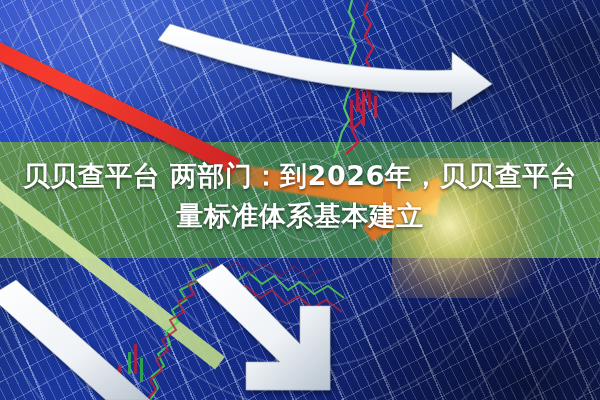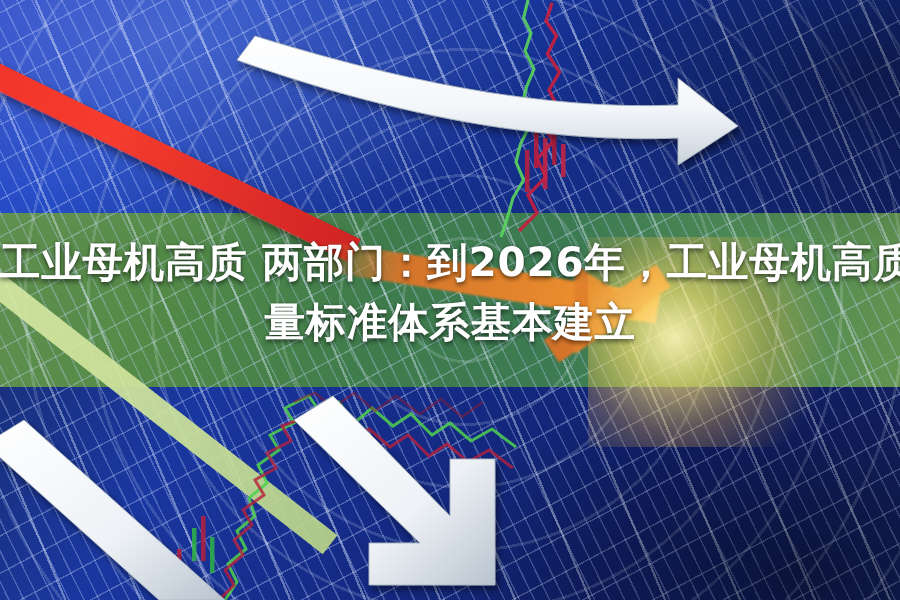--- a/index.html
+++ b/index.html
@@ -288,17 +288,17 @@
       <path d="M 196,280 L 222,264 L 300,344 L 300,306 L 330,306 L 330,390
                L 246,390 L 246,362 L 280,362 Z" fill="url(#wg2)" stroke="#a9b4bf" stroke-width="0.6"></path>
     </g>
 
     <g filter="url(#ds)">
       <path d="M -10,296 L 16,280 L 150,400 L 106,400 Z" fill="url(#wg2)" stroke="#a9b4bf" stroke-width="0.5"></path>
     </g>
   </svg>
 
   <div class="headline">
-    <span class="l1">工业母机高质 两部门：到2026年，工业母机高质</span>
+    <span class="l1">贝贝查平台 两部门：到2026年，贝贝查平台</span>
     <span class="l2">量标准体系基本建立</span>
   </div>
 
 </div>
 
 </body></html>

